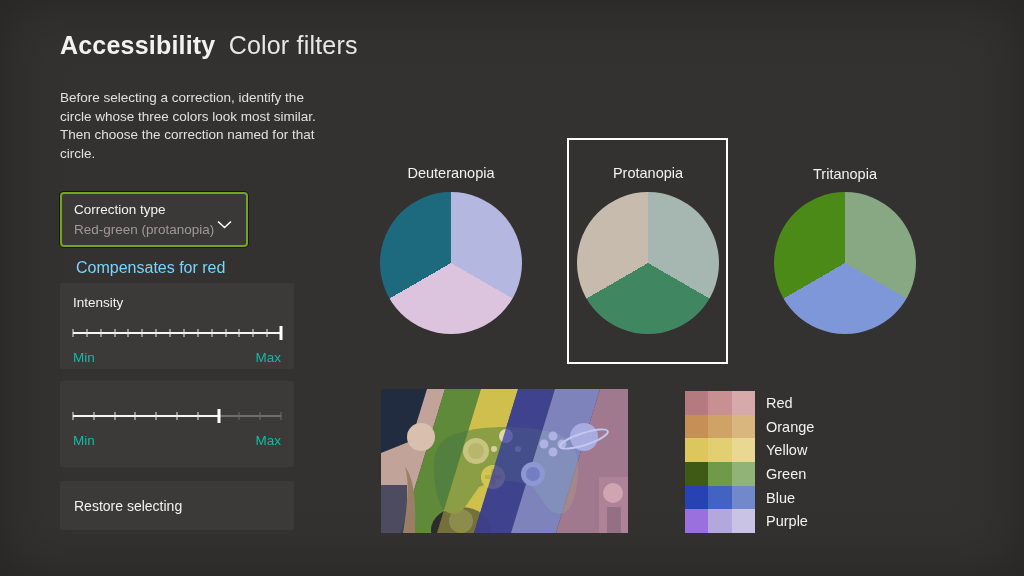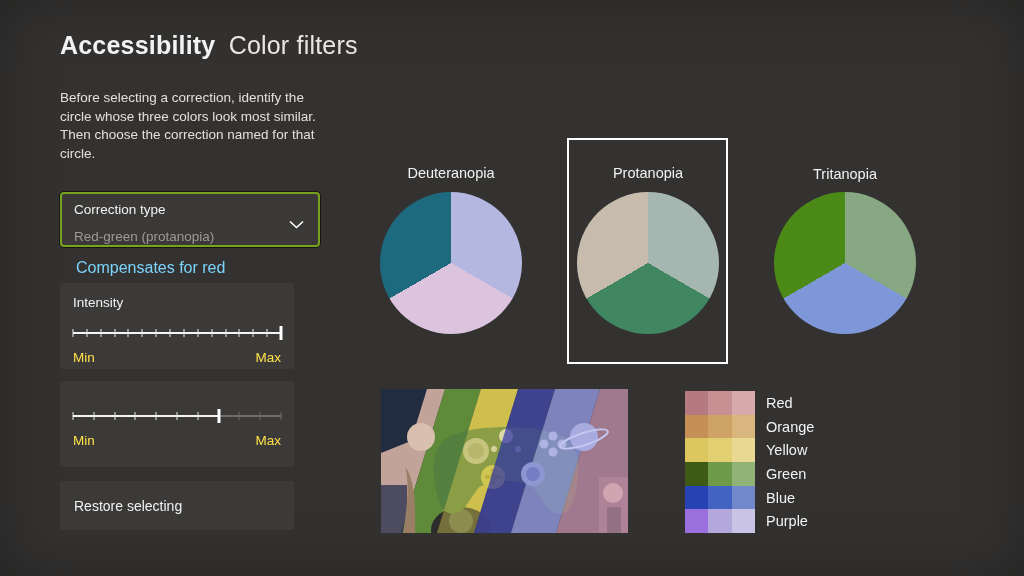--- a/index.html
+++ b/index.html
@@ -9,42 +9,42 @@
            box-shadow: inset 0 0 60px rgba(0,0,0,.28); }
 
   
   .page-title { position:absolute; left:60px; top:31px; font-size:25px; letter-spacing:.2px; }
   .page-title .bold { font-weight:700; }
   .page-title .light { font-weight:400; color:#e9e7e5; margin-left:6px; }
 
   .instructions { position:absolute; left:60px; top:89px; width:276px;
                   font-size:13.5px; line-height:1.38; color:#e2e0de; }
 
-  .dropdown { position:absolute; left:60px; top:192px; width:260px; height:55px;
+  .dropdown { position:absolute; left:60px; top:192px; width:188px; height:55px;
               background:#3a3938; border:2px solid #76a41c; border-radius:4px;
               box-shadow:0 0 0 1px #161616; padding:8px 12px; cursor:pointer; }
   .dropdown .dd-label { font-size:13.5px; color:#f2f2f2; }
-  .dropdown .dd-value { font-size:13.5px; color:#9d9a97; margin-top:12px; }
+  .dropdown .dd-value { font-size:13.5px; color:#9d9a97; margin-top:5px; }
   .dropdown .chev { position:absolute; right:14px; top:21px; }
 
   .compensates { position:absolute; left:76px; top:259px; font-size:16px; color:#7dd3fc; }
 
   .card { position:absolute; left:60px; width:234px; background:#3b3a39; border-radius:2px; }
   .slider-card { height:86px; padding:12px 13px 10px 13px; }
   #card-intensity { top:283px; }
   #card-boost     { top:381px; }
   .slider-label { font-size:13.5px; color:#f2f2f2; }
 
   .slider { position:relative; height:16px; margin-top:15px; cursor:pointer; }
   .slider .track      { position:absolute; left:0; right:0; top:7px; height:2px; background:#6f6d6b; }
   .slider .track-fill { position:absolute; left:0; top:7px; height:2px; background:#f5f5f5; }
   .slider .tick { position:absolute; top:4px; width:1px; height:8px; background:#6f6d6b; transform:translateX(-50%); }
   .slider .tick.lit { background:#e9e9e9; }
   .slider .handle { position:absolute; top:1px; width:3px; height:14px; background:#ffffff; transform:translateX(-50%); }
-  .minmax { display:flex; justify-content:space-between; margin-top:9px; font-size:13.5px; color:#fde047; }
+  .minmax { display:flex; justify-content:space-between; margin-top:9px; font-size:13.5px; color:#14b8a6; }
 
   .restore-btn { top:481px; height:49px; display:flex; align-items:center; padding:0 14px;
                  font-size:14px; color:#f2f2f2; cursor:pointer; }
 
   
   .pie-title { position:absolute; width:160px; text-align:center; font-size:14.5px; color:#f2f2f2; }
   #title-0 { left:371px; top:165px; }
   #title-1 { left:568px; top:165px; }
   #title-2 { left:765px; top:166px; }
   .pie { position:absolute; width:142px; height:142px; border-radius:50%; top:192px; }

